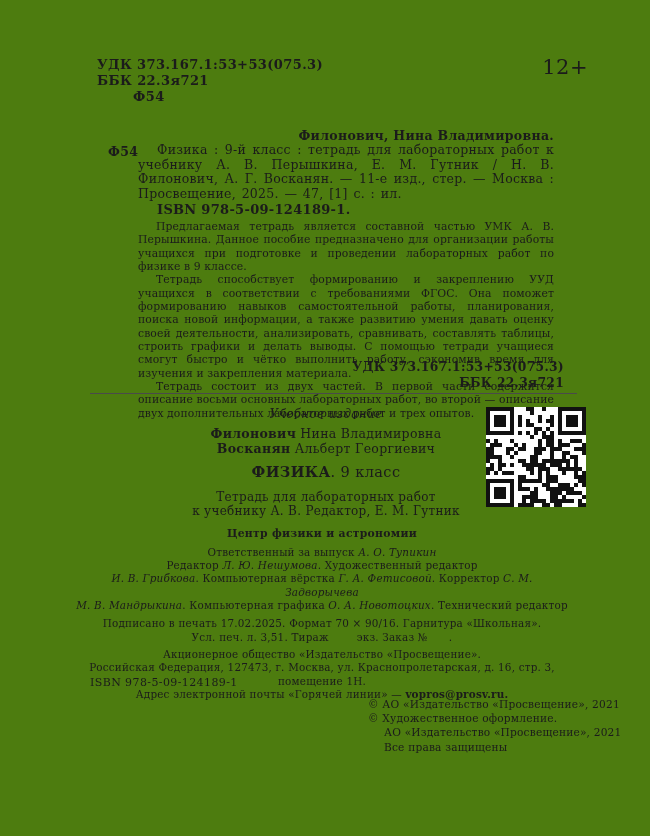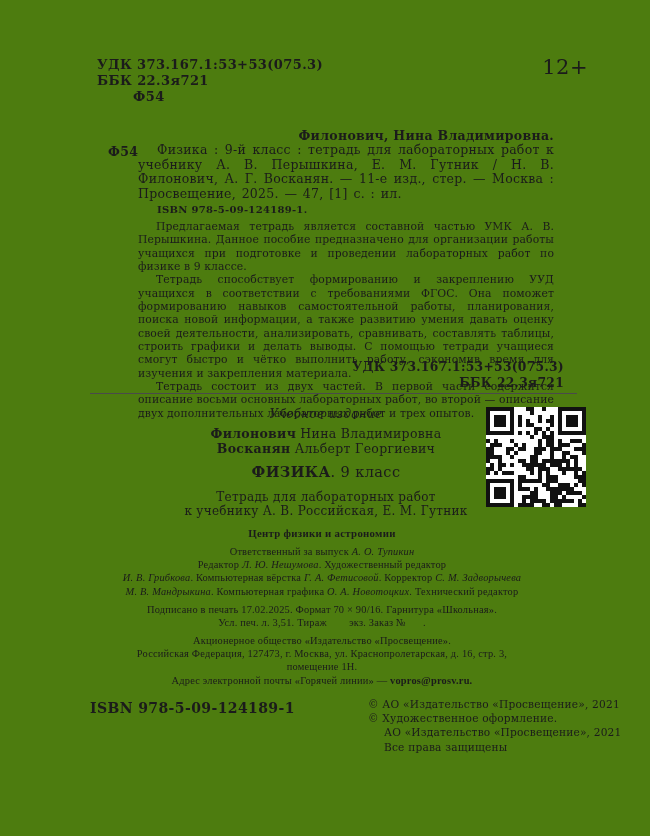--- a/index.html
+++ b/index.html
@@ -40,21 +40,21 @@
     line-height: 15px;
     text-align: right;
   }
   .card-desc {
     margin: 0; text-indent: 19px; text-align: justify;
     font-size: 12.5px; line-height: 14.5px;
     letter-spacing: 0.25px; word-spacing: 1.5px;
   }
   .card-isbn {
     margin: 1px 0 0; padding-left: 19px;
-    font-size: 10px; font-weight: 700; letter-spacing: 0.3px;
+    font-size: 13px; font-weight: 700; letter-spacing: 0.3px;
     line-height: 15px;
   }
   .annot {
     margin: 0; text-indent: 18px; text-align: justify;
     font-size: 10.8px; line-height: 13.35px; letter-spacing: 0.1px;
   }
   .annot.first { margin-top: 3px; }
 
   .codes-right {
     position: absolute; top: 359px; right: 86px;
@@ -71,40 +71,40 @@
   .edition {
     position: absolute; top: 407px; left: 76px; width: 500px;
     text-align: center;
   }
   .ed-kind   { font-size: 12px; font-style: italic; letter-spacing: 0.3px; }
   .ed-author { font-size: 12.5px; line-height: 15px; letter-spacing: 0.3px; }
   .ed-author.a1 { margin-top: 5px; }
   .ed-title  { font-size: 14.5px; margin-top: 7px; letter-spacing: 0.4px; }
   .ed-sub    { font-size: 12px; line-height: 14px; letter-spacing: 0.3px; }
   .ed-sub.s1 { margin-top: 10px; }
-  .lower { margin-right: 8px; font-family: Liberation Serif, serif; }
+  .lower { margin-right: 8px; }
   .center-name { font-size: 10.8px; font-weight: 700; margin-top: 9px; letter-spacing: 0.3px; }
   .cr  { font-size: 10.4px; line-height: 13.2px; letter-spacing: 0.2px; }
   .credits { margin-top: 6px; }
   .prints  { margin-top: 5px; }
   .pr  { font-size: 10.4px; line-height: 13.5px; letter-spacing: 0.2px; white-space: pre-wrap; }
   .pubs { margin-top: 4px; }
   .pub { font-size: 10.4px; line-height: 13.3px; letter-spacing: 0.2px; }
 
   
   .qr {
     position: absolute; top: 407px; left: 486px;
     width: 100px; height: 100px;
   }
   .qr svg { display: block; width: 100px; height: 100px; }
 
   
   .isbn-bottom {
-    position: absolute; top: 700px; left: 90px;
-    font-size: 14px; font-weight: 700; letter-spacing: 0.4px;
+    position: absolute; top: 676px; left: 90px;
+    font-size: 11px; font-weight: 400; letter-spacing: 0.4px;
   }
   .copyright {
     position: absolute; top: 697px; left: 368px;
     font-size: 10.6px; line-height: 14.2px; letter-spacing: 0.2px;
   }
   .copyright .ind { padding-left: 16px; }
 </style>
 </head>
 <body>
 
@@ -134,21 +134,21 @@
   </div>
 
   <hr class="divider">
 
   <section class="edition">
     <div class="ed-kind">Учебное издание</div>
     <div class="ed-author a1"><span class="b">Филонович</span><span> Нина Владимировна</span></div>
     <div class="ed-author"><span class="b">Восканян</span><span> Альберт Георгиевич</span></div>
     <div class="ed-title"><span class="b">ФИЗИКА</span><span>. 9 класс</span></div>
     <div class="ed-sub s1">Тетрадь для лабораторных работ</div>
-    <div class="ed-sub">к учебнику А. В. Российская, Е. М. Гутник</div>
+    <div class="ed-sub">к учебнику А. В. Редактор, Е. М. Гутник</div>
 
     <div class="lower">
       <div class="center-name">Центр физики и астрономии</div>
 
       <div class="credits">
         <div class="cr"><span>Ответственный за выпуск </span><span class="it">А. О. Тупикин</span></div>
         <div class="cr"><span>Редактор </span><span class="it">Л. Ю. Нешумова</span><span>. Художественный редактор</span></div>
         <div class="cr"><span class="it">И. В. Грибкова</span><span>. Компьютерная вёрстка </span><span class="it">Г. А. Фетисовой</span><span>. Корректор </span><span class="it">С. М. Задворычева</span></div>
         <div class="cr"><span class="it">М. В. Мандрыкина</span><span>. Компьютерная графика </span><span class="it">О. А. Новотоцких</span><span>. Технический редактор</span></div>
       </div>

